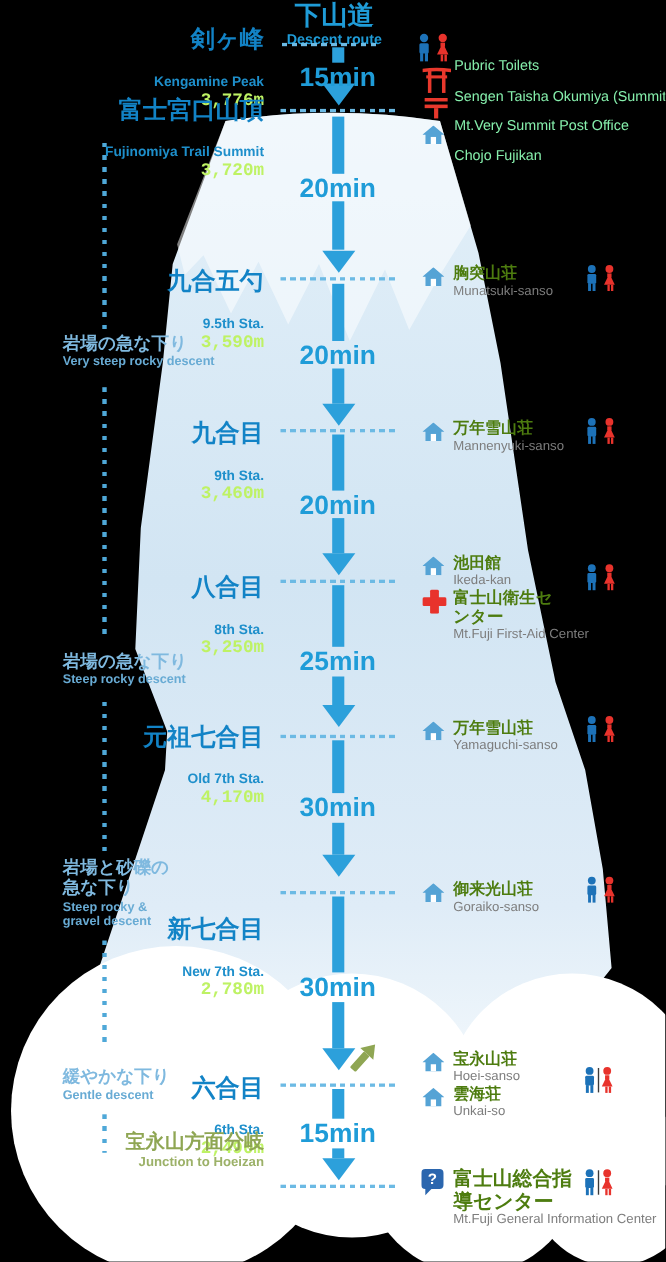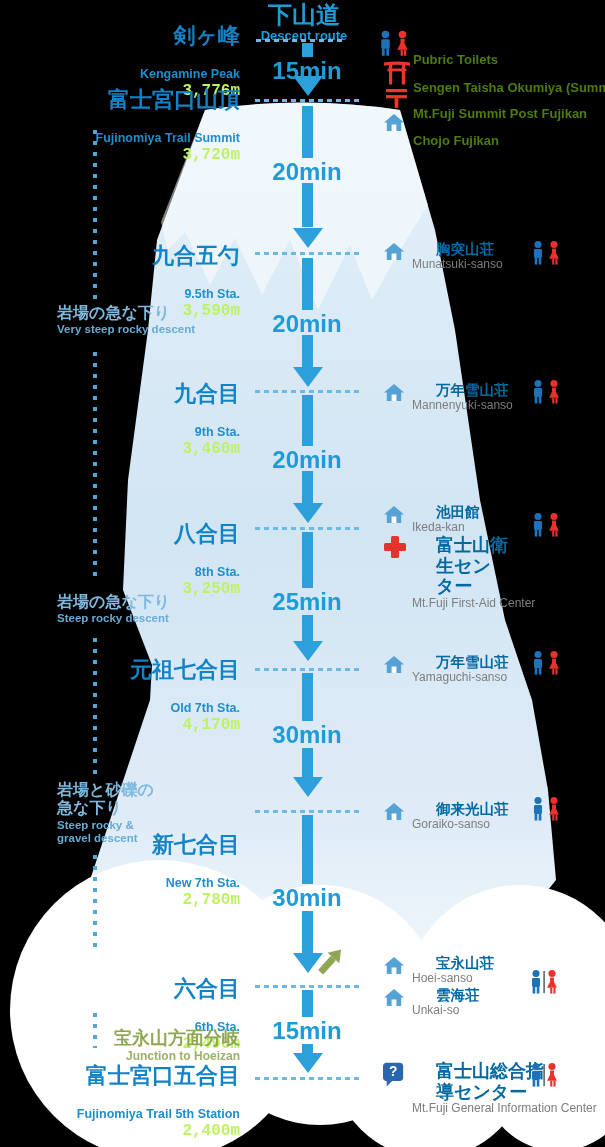--- a/index.html
+++ b/index.html
@@ -36,22 +36,22 @@
   .jc-en{font-size:12px;font-weight:bold;color:#9CB168;line-height:1.2;}
 
   
   .slope{position:absolute;left:57px;}
   .sl-ja{font-size:16px;font-weight:bold;color:#7FB9DF;line-height:1.15;}
   .sl-en{font-size:11.5px;font-weight:bold;color:#68ABD4;line-height:1.15;margin-top:1px;}
 
   
   .fic{position:absolute;}
   .fac{position:absolute;left:412px;}
-  .fac-solo{position:absolute;left:413px;font-size:13px;font-weight:bold;color:#4d7c0f;white-space:nowrap;}
-  .fac-ja{font-size:14.5px;font-weight:bold;color:#0369a1;line-height:1.15;margin-left:24px;}
+  .fac-solo{position:absolute;left:413px;font-size:13px;font-weight:normal;color:#86efac;white-space:nowrap;}
+  .fac-ja{font-size:14.5px;font-weight:bold;color:#4d7c0f;line-height:1.15;}
   .fac-en{font-size:12px;color:#7D7D7D;line-height:1.15;}
 </style>
 </head>
 <body>
 
 <div class="stage">
 
   <svg class="terrain" width="605" height="1147" viewBox="0 0 605 1147">
     <defs>
       <linearGradient id="mg" x1="0" y1="0" x2="0" y2="1">
@@ -197,58 +197,57 @@
   </div>
   <div class="station" style="top:977px">
     <div class="st-ja">六合目</div>
     <div class="st-en">6th Sta.</div>
     <div class="st-elev">2,490m</div>
   </div>
   <div class="junction" style="top:1029px">
     <div class="jc-ja">宝永山方面分岐</div>
     <div class="jc-en">Junction to Hoeizan</div>
   </div>
-  <div class="station" style="top:1064px">
-    <div class="st-ja">富士宮口五合目</div>
-    <div class="st-en">Fujinomiya Trail 5th Station</div>
-    <div class="st-elev">2,400m</div>
-  </div>
 
   <div class="slope" style="top:304px;width:170px">
     <div class="sl-ja">岩場の急な下り</div>
     <div class="sl-en">Very steep rocky descent</div>
   </div>
   <div class="slope" style="top:593px;width:170px">
     <div class="sl-ja">岩場の急な下り</div>
     <div class="sl-en">Steep rocky descent</div>
   </div>
   <div class="slope" style="top:781px;width:112px">
     <div class="sl-ja">岩場と砂礫の急な下り</div>
     <div class="sl-en">Steep rocky &amp; gravel descent</div>
+  </div>
+  <div class="slope" style="top:971px;width:170px">
+    <div class="sl-ja">緩やかな下り</div>
+    <div class="sl-en">Gentle descent</div>
   </div>
 
   <svg class="fic" style="left:377px;top:30px" width="34" height="27" viewBox="0 0 36 28">
       <use href="#g-toilet"></use>
     </svg>
   <div class="fac-solo" style="top:52px">Pubric Toilets</div>
 
   <svg class="fic" style="left:384px;top:60px" width="26" height="25" viewBox="0 0 26 24" fill="#E8382C">
     <path d="M0 2 Q13 0 26 2 L26 5.2 Q13 3.2 0 5.2 Z"></path>
     <rect x="3.5" y="8" width="19" height="2.8"></rect>
     <rect x="5" y="4" width="3.2" height="20"></rect>
     <rect x="17.8" y="4" width="3.2" height="20"></rect>
   </svg>
   <div class="fac-solo" style="top:80px">Sengen Taisha Okumiya (Summit Shrine)</div>
 
   <svg class="fic" style="left:385px;top:89px" width="23" height="19" viewBox="0 0 24 20" fill="#E8382C">
     <rect x="1" y="0" width="22" height="3.4"></rect>
     <rect x="1" y="6.4" width="22" height="3.4"></rect>
     <rect x="10" y="9.8" width="4" height="10"></rect>
   </svg>
-  <div class="fac-solo" style="top:106px">Mt.Fuji Summit Post Fujikan</div>
+  <div class="fac-solo" style="top:106px">Mt.Very Summit Post Office</div>
 
   <svg class="fic" style="left:384px;top:114px" width="20" height="17" viewBox="0 0 20 17">
       <use href="#g-hut"></use>
     </svg>
   <div class="fac-solo" style="top:133px">Chojo Fujikan</div>
 
   <svg class="fic" style="left:384px;top:243px" width="20" height="17" viewBox="0 0 20 17">
       <use href="#g-hut"></use>
     </svg>
   <div class="fac" style="top:241px">
@@ -275,21 +274,21 @@
     </svg>
   <div class="fac" style="top:504px">
     <div class="fac-ja">池田館</div>
     <div class="fac-en">Ikeda-kan</div>
   </div>
   <svg class="fic" style="left:384px;top:536px" width="22" height="22" viewBox="0 0 22 22" fill="#E8332C">
     <rect x="7" y="0" width="8" height="22" rx="1.5"></rect>
     <rect x="0" y="7" width="22" height="8" rx="1.5"></rect>
   </svg>
   <div class="fac" style="top:535px;width:96px">
-    <div class="fac-ja" style="font-size:18px">富士山衛生センター</div>
+    <div class="fac-ja" style="font-size:15px">富士山衛生センター</div>
     <div class="fac-en" style="width:200px">Mt.Fuji First-Aid Center</div>
   </div>
   <svg class="fic" style="left:530px;top:512px" width="32" height="26" viewBox="0 0 36 28">
       <use href="#g-toilet"></use>
     </svg>
 
   <svg class="fic" style="left:384px;top:656px" width="20" height="17" viewBox="0 0 20 17">
       <use href="#g-hut"></use>
     </svg>
   <div class="fac" style="top:654px">

